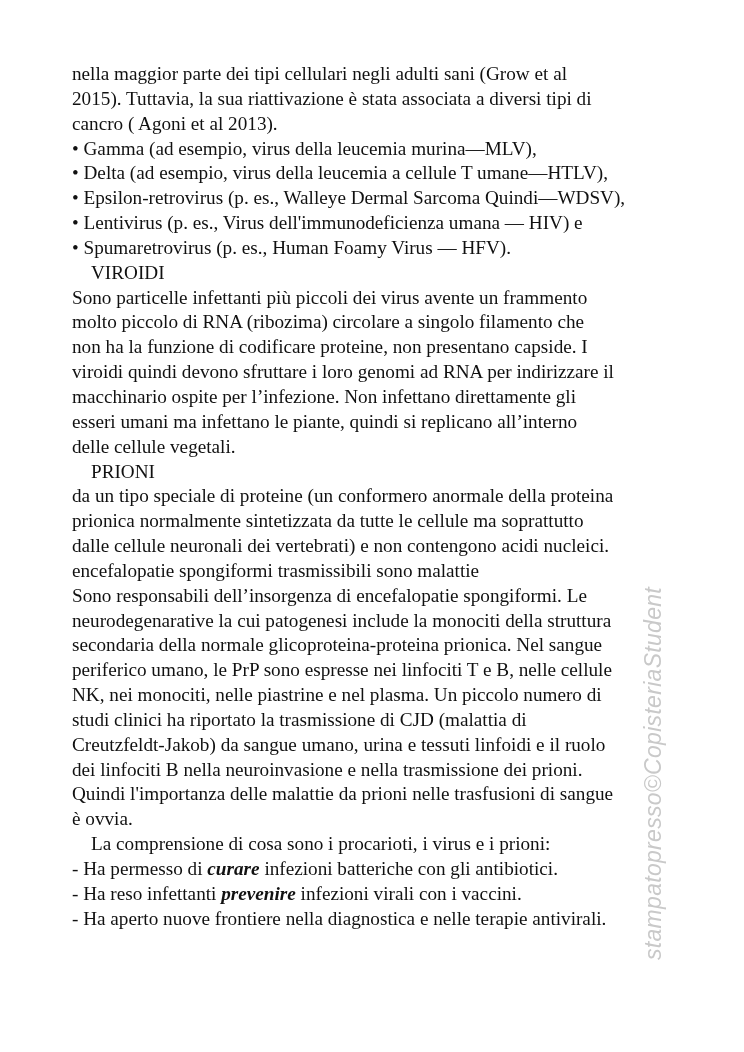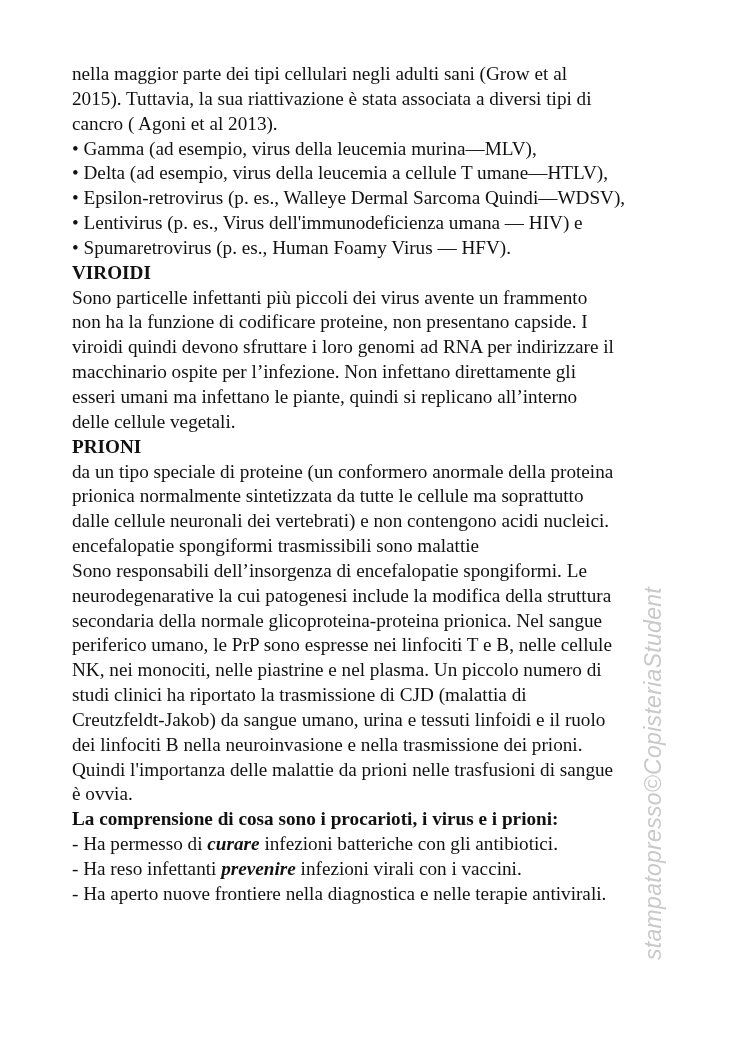--- a/index.html
+++ b/index.html
@@ -3,21 +3,21 @@
   <meta charset="utf-8">
   <style>
     html, body { margin: 0; padding: 0; background: #ffffff; }
     body { width: 744px; height: 1052px; position: relative; overflow: hidden; }
     .page {
       position: absolute; left: 72px; top: 62px; width: 610px;
       font-family: "Liberation Serif", serif;
       font-size: 19.2px; line-height: 24.85px; color: #111111;
     }
     .line { white-space: nowrap; display: block; }
-    .heading { font-weight: bold; }
+    .heading { font-weight: normal; margin-left: 19px; }
     b { font-weight: bold; font-style: italic; }
     .watermark {
       position: absolute; left: 640px; top: 960px;
       transform-origin: 0 0; transform: rotate(-90deg);
       font-family: "Liberation Sans", sans-serif; font-style: italic;
       font-size: 23px; color: #c9c9c9; white-space: nowrap; letter-spacing: 0.3px;
     }
   </style>
 </head>
 <body>
@@ -32,35 +32,36 @@
     <span class="line">• Gamma (ad esempio, virus della leucemia murina—MLV),</span>
     <span class="line">• Delta (ad esempio, virus della leucemia a cellule T umane—HTLV),</span>
     <span class="line">• Epsilon-retrovirus (p. es., Walleye Dermal Sarcoma Quindi—WDSV),</span>
     <span class="line">• Lentivirus (p. es., Virus dell'immunodeficienza umana — HIV) e</span>
     <span class="line">•  Spumaretrovirus (p. es., Human Foamy Virus — HFV).</span>
   </div>
 
   <div>
     <span class="line heading">VIROIDI</span>
     <span class="line">Sono particelle infettanti più piccoli dei virus avente un frammento</span>
+    <span class="line">molto piccolo di RNA (ribozima) circolare a singolo filamento che</span>
     <span class="line">non ha la funzione di codificare proteine, non presentano capside. I</span>
     <span class="line">viroidi quindi devono sfruttare i loro genomi ad RNA per indirizzare il</span>
     <span class="line">macchinario ospite per l’infezione. Non infettano direttamente gli</span>
     <span class="line">esseri umani ma infettano le piante, quindi si replicano all’interno</span>
     <span class="line">delle cellule vegetali.</span>
   </div>
 
   <div>
     <span class="line heading">PRIONI</span>
     <span class="line">da un tipo speciale di proteine (un conformero anormale della proteina</span>
     <span class="line">prionica normalmente sintetizzata da tutte le cellule ma soprattutto</span>
     <span class="line">dalle cellule neuronali dei vertebrati) e non contengono acidi nucleici.</span>
     <span class="line">encefalopatie spongiformi trasmissibili sono malattie</span>
     <span class="line">Sono responsabili dell’insorgenza di encefalopatie spongiformi. Le</span>
-    <span class="line">neurodegenarative la cui patogenesi include la modifica della struttura</span>
+    <span class="line">neurodegenarative la cui patogenesi include la monociti della struttura</span>
     <span class="line">secondaria della normale glicoproteina-proteina prionica. Nel sangue</span>
     <span class="line">periferico umano, le PrP sono espresse nei linfociti T e B, nelle cellule</span>
     <span class="line">NK, nei monociti, nelle piastrine e nel plasma. Un piccolo numero di</span>
     <span class="line">studi clinici ha riportato la trasmissione di CJD (malattia di</span>
     <span class="line">Creutzfeldt-Jakob) da sangue umano, urina e tessuti linfoidi e il ruolo</span>
     <span class="line">dei linfociti B nella neuroinvasione e nella trasmissione dei prioni.</span>
     <span class="line">Quindi l'importanza delle malattie da prioni nelle trasfusioni di sangue</span>
     <span class="line">è ovvia.</span>
   </div>
 

